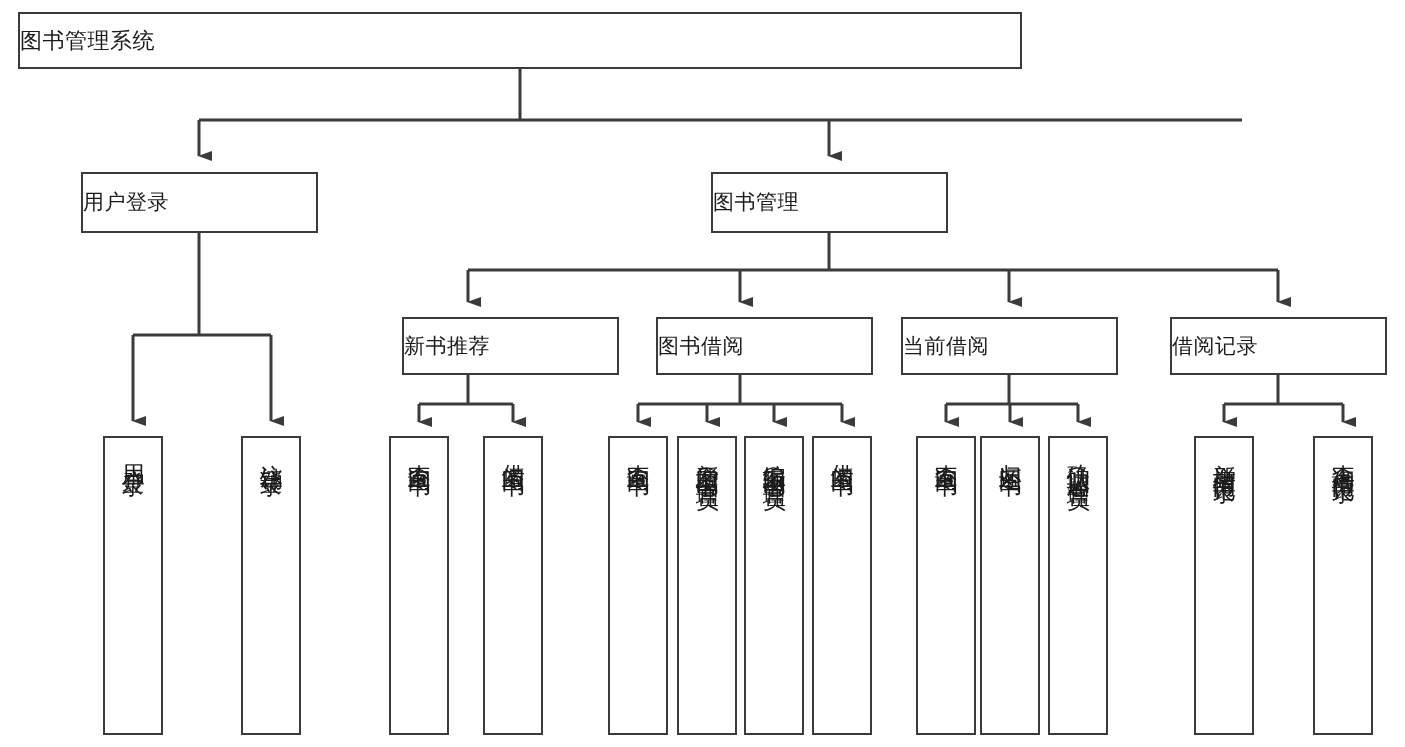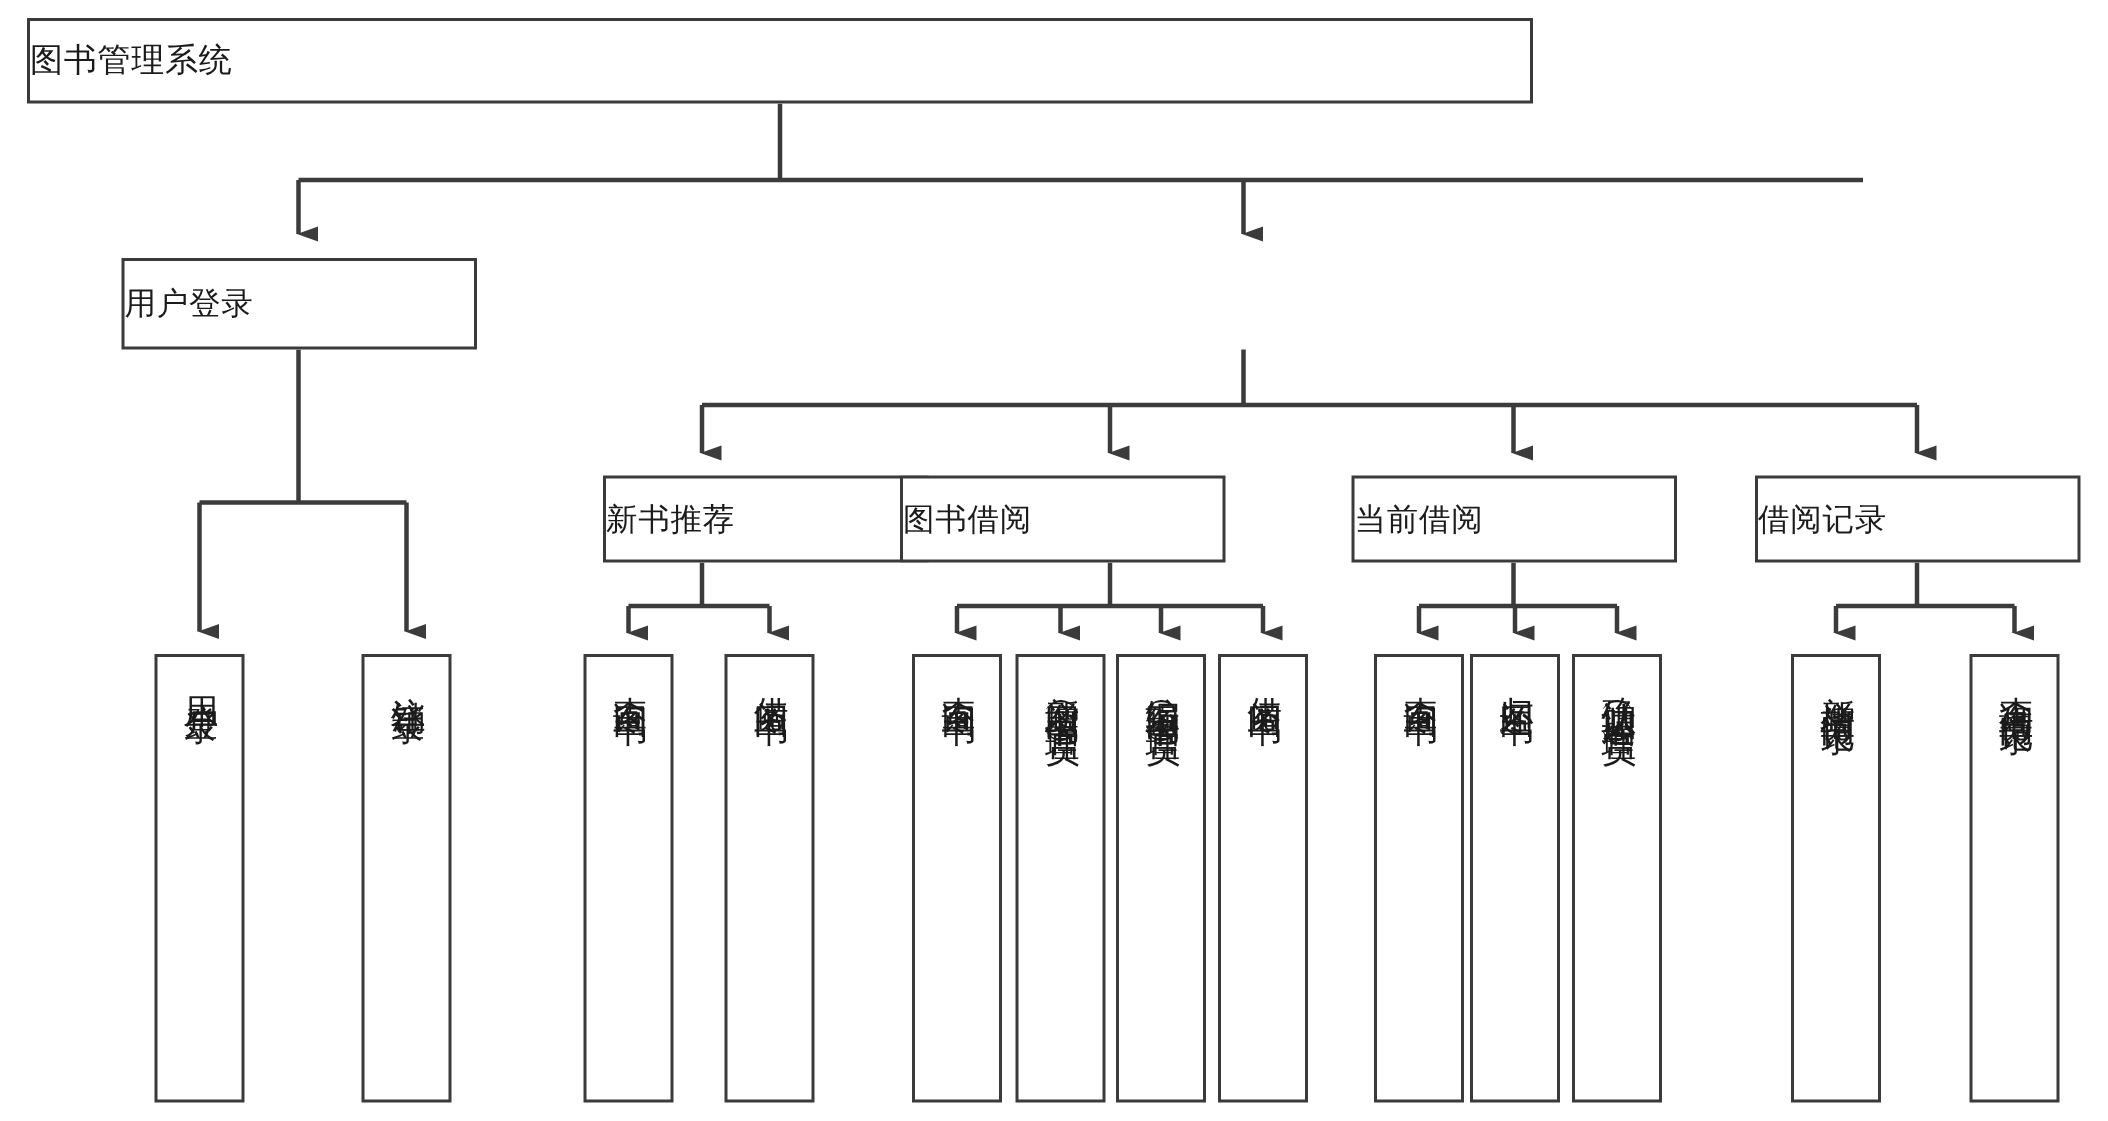--- a/index.html
+++ b/index.html
@@ -136,25 +136,28 @@
     </g>
   </svg>
 
   <div class="node h root" style="left:18px;top:12px;width:1004px;height:57px;">
     <span class="label">图书管理系统</span>
   </div>
 
   <div class="node h" style="left:81px;top:172px;width:237px;height:61px;">
     <span class="label">用户登录</span>
   </div>
+  <div class="node h" style="left:711px;top:172px;width:237px;height:61px;">
+    <span class="label">图书管理</span>
+  </div>
 
   <div class="node h" style="left:360px;top:317px;width:217px;height:58px;margin-left:42px;">
     <span class="label">新书推荐</span>
   </div>
-  <div class="node h" style="left:600px;top:317px;width:217px;height:58px;">
+  <div class="node h" style="left:656px;top:317px;width:217px;height:58px;">
     <span class="label">图书借阅</span>
   </div>
   <div class="node h" style="left:1170px;top:317px;width:217px;height:58px;">
     <span class="label">借阅记录</span>
   </div>
   <div class="node h" style="left:901px;top:317px;width:217px;height:58px;">
     <span class="label">当前借阅</span>
   </div>
 
   <div class="node v" style="left:103px;top:436px;width:60px;height:299px;">

